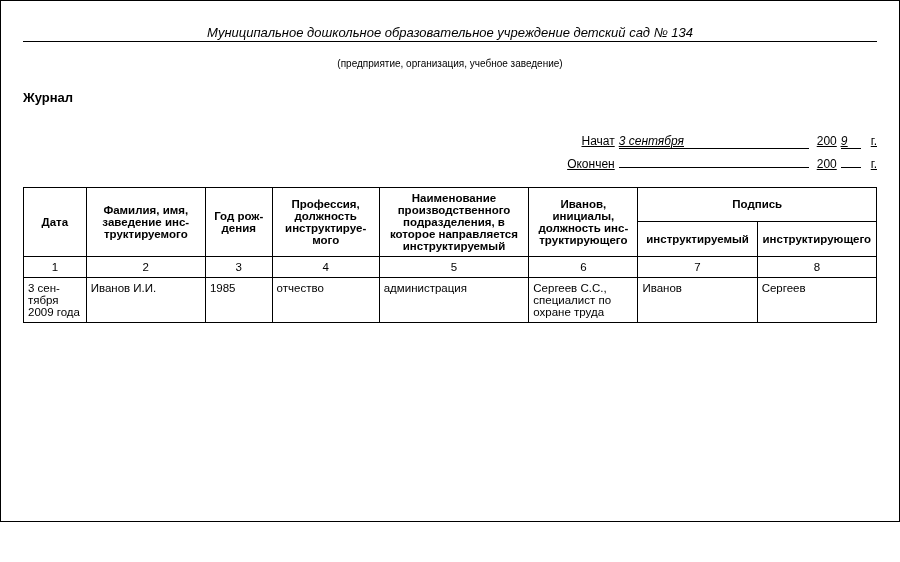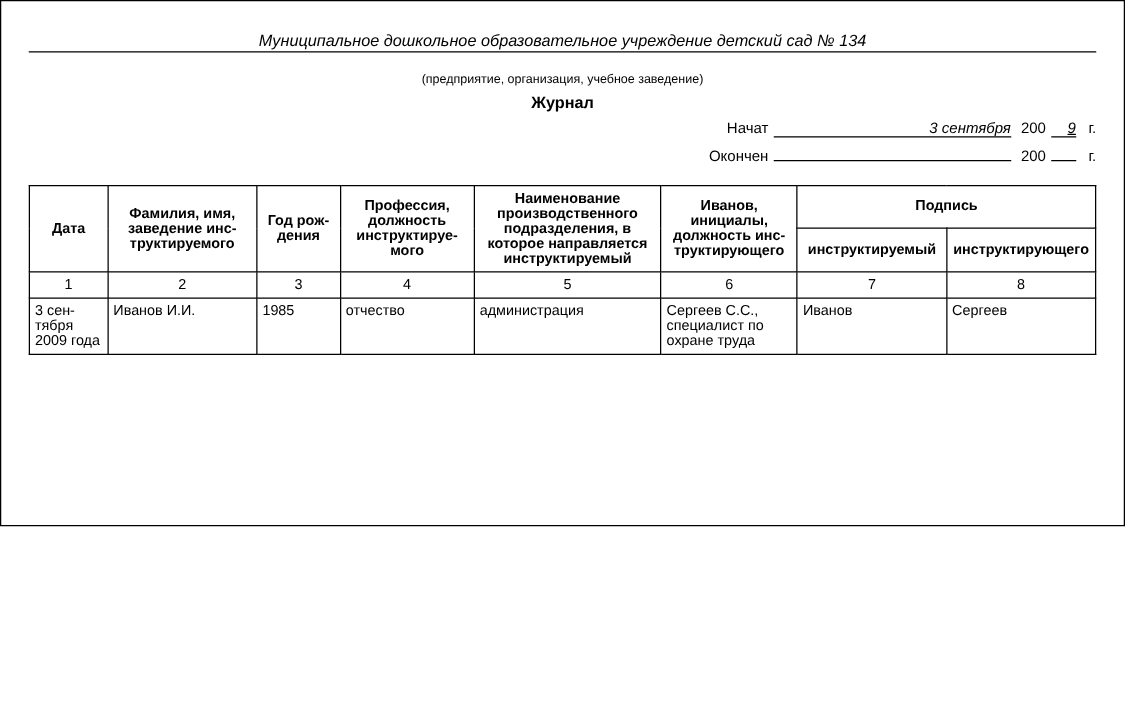--- a/index.html
+++ b/index.html
@@ -8,21 +8,21 @@
     width: 900px;
     height: 562px;
     background: #fff;
     font-family: Arial, Helvetica, sans-serif;
     font-size: 12px;
     color: #000;
   }
   .page {
     box-sizing: border-box;
     width: 900px;
-    height: 421px;
+    height: 522px;
     padding: 24px 22px 0 22px;
     border: 1px solid #000;
   }
   .org-block {
     text-align: center;
   }
   .org-name {
     font-style: italic;
     font-size: 13px;
     display: block;
@@ -31,45 +31,45 @@
   .org-line {
     border: none;
     border-top: 1px solid #000;
     margin: 0;
   }
   .org-sub {
     font-size: 10px;
     margin-top: 16px;
   }
   .title-block {
-    text-align: center;
-    margin-top: 4px;
+    margin-top: 20px;
     font-weight: bold;
     font-size: 13px;
     line-height: 1.35;
   }
   .dates-block {
-    margin-top: 4px;
+    margin-top: 27px;
     font-size: 12px;
+    text-decoration: underline;
   }
   .date-row {
     display: flex;
     align-items: baseline;
     justify-content: flex-end;
     margin-bottom: 4px;
   }
   .date-label {
     width: auto;
     text-align: right;
     margin-right: 4px;
   }
   .u-slot {
     display: inline-block;
     border-bottom: 1px solid #000;
-    text-align: right;
+    text-align: left;
     font-style: italic;
     height: 14px;
     line-height: 14px;
     vertical-align: baseline;
   }
   .slot-date { width: 190px; margin-right: 8px; }
   .slot-year { width: 20px; margin: 0 4px; text-decoration: underline; }
   .century { margin-left: 0; }
   .g { margin-left: 6px; }
   table.register {

